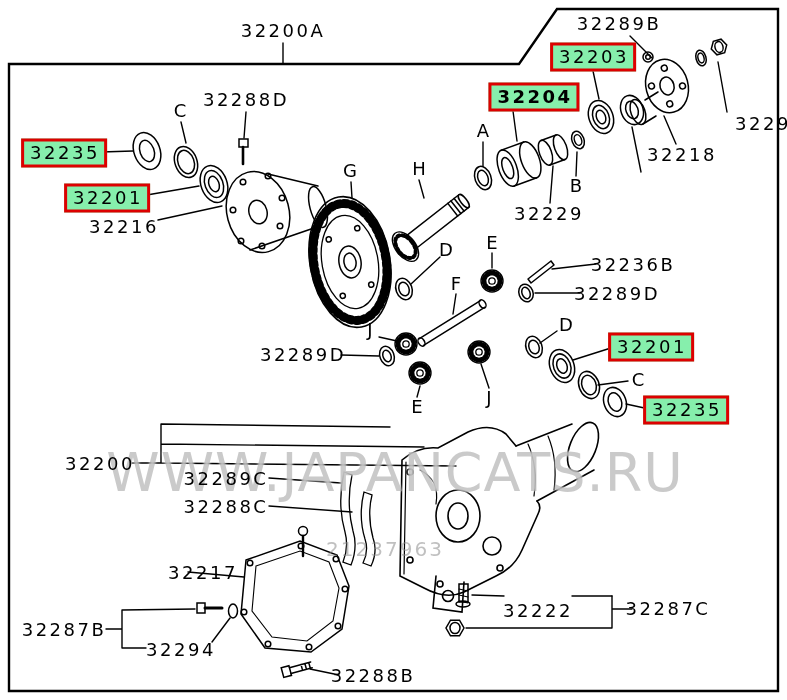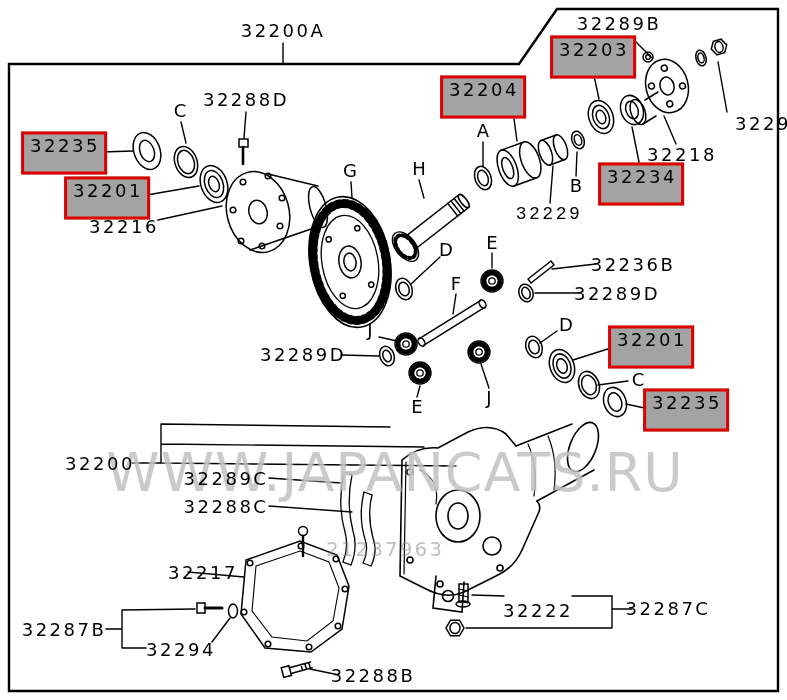--- a/index.html
+++ b/index.html
@@ -19,22 +19,22 @@
     font-size:20px; letter-spacing:2px; color:rgba(140,140,140,0.55); z-index:2;
   }
   .label-layer { position:absolute; left:0; top:0; width:787px; height:700px; z-index:3; }
   .label {
     position:absolute; transform:translate(-50%,-50%);
     font-size:18px; letter-spacing:2.5px; line-height:1; color:#000;
     white-space:nowrap;
   }
   .label.letter { letter-spacing:0; }
   .label.boxed {
-    border:3px solid var(--highlight,#dd0000); background:#a3a3a3;
-    padding:2px 4px 17px 6px;
+    border:3px solid var(--highlight,#dd0000); background:#86efac;
+    padding:2px 4px 3px 6px;
   }
 </style>
 </head>
 <body>
 
 <div class="stage">
 
   <svg width="787" height="700" viewBox="0 0 787 700">
     <defs>
       <g id="bevelgear" fill="none" stroke="#000">
@@ -308,31 +308,30 @@
     </g>
   </svg>
 
   <div class="watermark">WWW.JAPANCATS.RU</div>
   <div class="wm-code">21237963</div>
 
   <div class="label-layer">
       <div class="label" style="left: 283px; top: 31px;">32200A</div>
       <div class="label" style="left: 619px; top: 24px;">32289B</div>
       <div class="label boxed" style="left: 593px; top: 57px;">32203</div>
-      <div class="label boxed" style="left: 483px; top: 97px;">32204</div>
+      <div class="label boxed" style="left: 534px; top: 97px; font-weight: bold;">32204</div>
       <div class="label" style="left: 734px; top: 124px; margin-left: 36px;">32293</div>
       <div class="label" style="left: 246px; top: 100px;">32288D</div>
       <div class="label letter" style="left: 180px; top: 111px;">C</div>
       <div class="label boxed" style="left: 64px; top: 153px;">32235</div>
       <div class="label boxed" style="left: 107px; top: 198px;">32201</div>
       <div class="label" style="left: 124px; top: 227px; text-align: center;">32216</div>
       <div class="label letter" style="left: 483px; top: 131px;">A</div>
       <div class="label letter" style="left: 576px; top: 186px;">B</div>
-      <div class="label" style="left: 549px; top: 214px; font-family: Liberation Mono, monospace;">32229</div>
-      <div class="label boxed" style="left: 641px; top: 184px;">32234</div>
+      <div class="label" style="left: 549px; top: 214px;">32229</div>
       <div class="label" style="left: 682px; top: 155px;">32218</div>
       <div class="label letter" style="left: 350px; top: 171px;">G</div>
       <div class="label letter" style="left: 419px; top: 169px;">H</div>
       <div class="label letter" style="left: 446px; top: 250px;">D</div>
       <div class="label letter" style="left: 492px; top: 243px;">E</div>
       <div class="label" style="left: 633px; top: 265px;">32236B</div>
       <div class="label" style="left: 617px; top: 294px;">32289D</div>
       <div class="label letter" style="left: 456px; top: 284px;">F</div>
       <div class="label letter" style="left: 370px; top: 330px;">J</div>
       <div class="label" style="left: 303px; top: 355px;">32289D</div>

